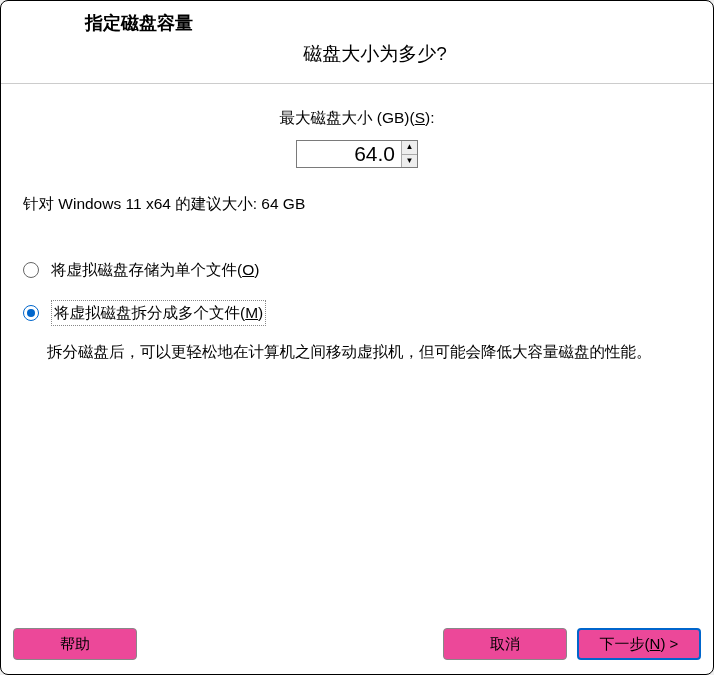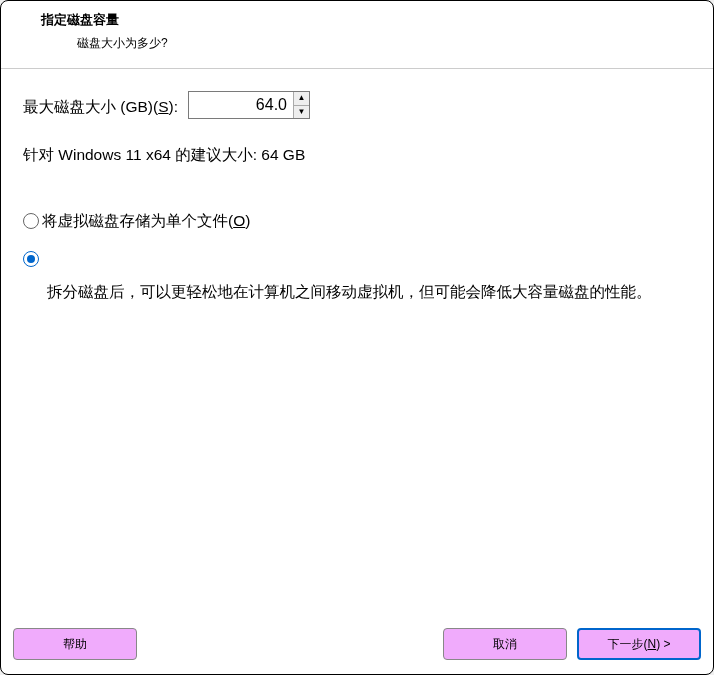--- a/index.html
+++ b/index.html
@@ -36,62 +36,65 @@
       height: 20px;
       display: flex;
       align-items: center;
       justify-content: center;
     }
     .close-btn svg { width: 14px; height: 14px; }
     .header-section {
       padding: 10px 40px 16px 40px;
     }
     .header-section .heading {
-      font-size: 13px;
+      font-size: 18px;
       font-weight: bold;
       margin-bottom: 6px;
+      margin-left: 44px;
     }
     .header-section .subheading {
-      font-size: 12px;
+      font-size: 19px;
       padding-left: 36px;
+      text-align: center;
     }
     .divider {
       border: none;
       border-top: 1px solid #ccc;
       margin: 0;
     }
     .content {
       flex: 1;
       padding: 22px 22px 10px 22px;
       font-size: 15.5px;
       line-height: 1.55;
       overflow-y: auto;
     }
     .intro { margin-bottom: 22px; }
     .field-row {
       display: flex;
-      align-items: flex-end;
+      align-items: center;
       gap: 10px;
       margin-bottom: 24px;
+      flex-direction: column;
     }
     .field-row label { white-space: nowrap; }
     .underline { text-decoration: underline; }
     .spinbox {
       display: flex;
       align-items: stretch;
       border: 1px solid #7a7a7a;
       height: 28px;
       background: #fff;
     }
     .spinbox input {
       border: none;
       width: 104px;
       text-align: right;
       padding: 0 6px;
-      font-size: 16px;
+      font-size: 21px;
       outline: none;
     }
     .spinbox .spin-buttons {
       display: flex;
       flex-direction: column;
       border-left: 1px solid #aaa;
       width: 16px;
     }
     .spinbox .spin-buttons button {
       flex: 1;
@@ -104,21 +107,21 @@
       display: flex;
       align-items: center;
       justify-content: center;
     }
     .spinbox .spin-buttons button:first-child { border-bottom: 1px solid #aaa; }
     .reco { margin-bottom: 42px; }
     .radio-group { }
     .radio-item {
       display: flex;
       align-items: center;
-      gap: 3px;
+      gap: 12px;
       margin-bottom: 18px;
       cursor: pointer;
     }
     .radio-outer {
       width: 16px;
       height: 16px;
       border: 1.5px solid #666;
       border-radius: 50%;
       display: flex;
       align-items: center;
@@ -137,36 +140,35 @@
     .radio-item.selected .radio-inner {
       background: #0066cc;
     }
     .radio-label.boxed {
       border: 1px dotted #888;
       padding: 0 2px;
     }
     .radio-desc {
       margin-left: 24px;
       margin-top: -4px;
-      font-family: Liberation Mono, monospace;
     }
     .footer {
       display: flex;
       align-items: center;
       gap: 10px;
       padding: 10px 12px 14px 12px;
     }
     .footer .spacer { flex: 1; }
     .btn {
       min-width: 124px;
       height: 32px;
       border: 1px solid #888;
-      background: #f0abfc;
+      background: #ec4899;
       border-radius: 4px;
-      font-size: 12px;
+      font-size: 15px;
       cursor: pointer;
       padding: 0 14px;
       font-family: inherit;
     }
     .btn.primary {
       border: 2px solid #0066cc;
     }
   </style>
 </head>
 <body>
@@ -200,20 +202,21 @@
         <span class="radio-outer">
             <span class="radio-inner"></span>
           </span>
         <span class="radio-label"><span>将虚拟磁盘存储为单个文件(</span><span class="underline">O</span><span>)</span></span>
       </div>
 
       <div class="radio-item selected">
         <span class="radio-outer">
             <span class="radio-inner"></span>
           </span>
+        <span class="radio-label boxed"><span>将虚拟磁盘拆分成多个文件(</span><span class="underline">M</span><span>)</span></span>
       </div>
       <div class="radio-desc">拆分磁盘后，可以更轻松地在计算机之间移动虚拟机，但可能会降低大容量磁盘的性能。</div>
     </div>
   </div>
 
   <div class="footer">
     <button class="btn">帮助</button>
     <div class="spacer"></div>
     <button class="btn">取消</button>
     <button class="btn primary"><span>下一步(</span><span class="underline">N</span><span>) &gt;</span></button>

